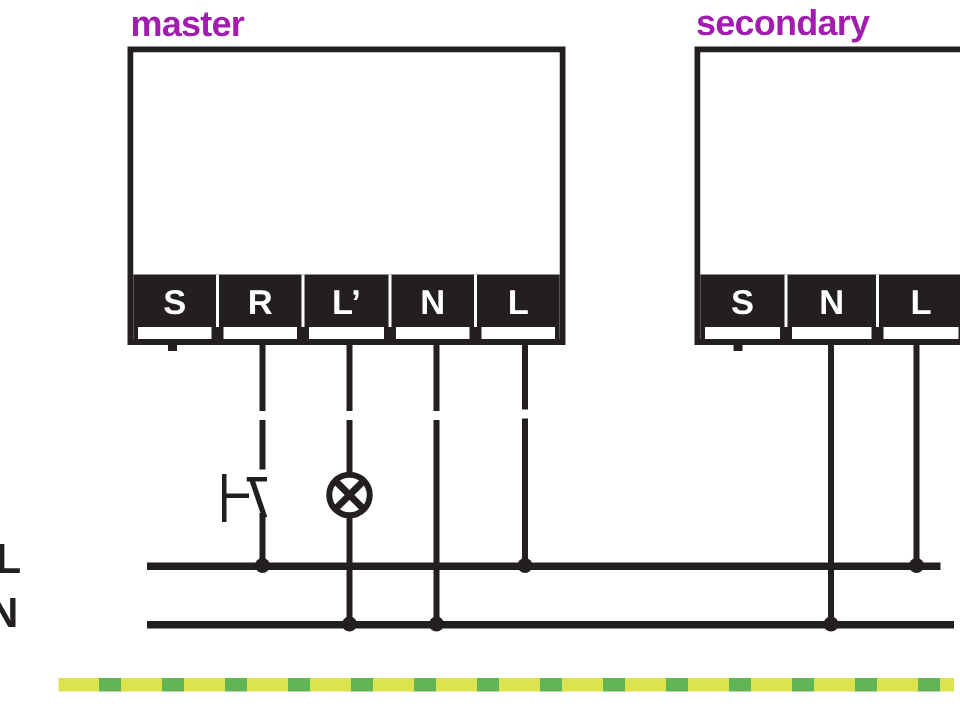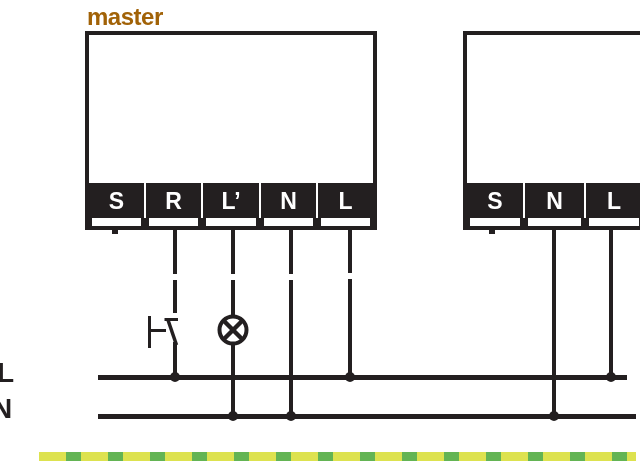--- a/index.html
+++ b/index.html
@@ -2,21 +2,21 @@
 <html><head>
 <meta charset="utf-8">
 <style>
   html,body{margin:0;padding:0;background:#ffffff;}
   #canvas{
     position:relative;width:640px;height:472px;background:#ffffff;
     overflow:hidden;font-family:"Liberation Sans",sans-serif;color:#231f20;
   }
   .dev-label{
     position:absolute;font-size:24px;font-weight:bold;letter-spacing:-0.5px;
-    color:#a16207;white-space:nowrap;
+    color:#a21caf;white-space:nowrap;
   }
   .device{
     position:absolute;top:31px;height:199px;border:4px solid #231f20;
     background:#ffffff;box-sizing:border-box;display:flex;flex-direction:column;
   }
   .panel-face{flex:1;background:#ffffff;}
   .term-bar{height:43px;background:#231f20;display:flex;flex-direction:column;}
   .letters{flex:1;display:flex;}
   .letters .cell{display:flex;align-items:center;justify-content:center;
     color:#ffffff;font-weight:bold;font-size:23px;line-height:1;padding-top:2px;}
@@ -36,20 +36,21 @@
     background:repeating-linear-gradient(90deg,#dde24f 0px,#dde24f 27px,#63b454 27px,#63b454 42px);
   }
   svg{position:absolute;overflow:visible;}
 </style>
 </head>
 <body>
 
 <div id="canvas">
 
   <div class="dev-label" style="left:87px;top:3px;">master</div>
+  <div class="dev-label" style="left:464px;top:2px;">secondary</div>
 
   <div class="device" style="left:85px;width:292px;">
     <div class="panel-face"></div>
     <div class="term-bar">
       <div class="letters">
         <div class="cell c55">S</div>
         <div class="vdiv"></div>
         <div class="cell c55">R</div>
         <div class="vdiv"></div>
         <div class="cell c56">L’</div>

